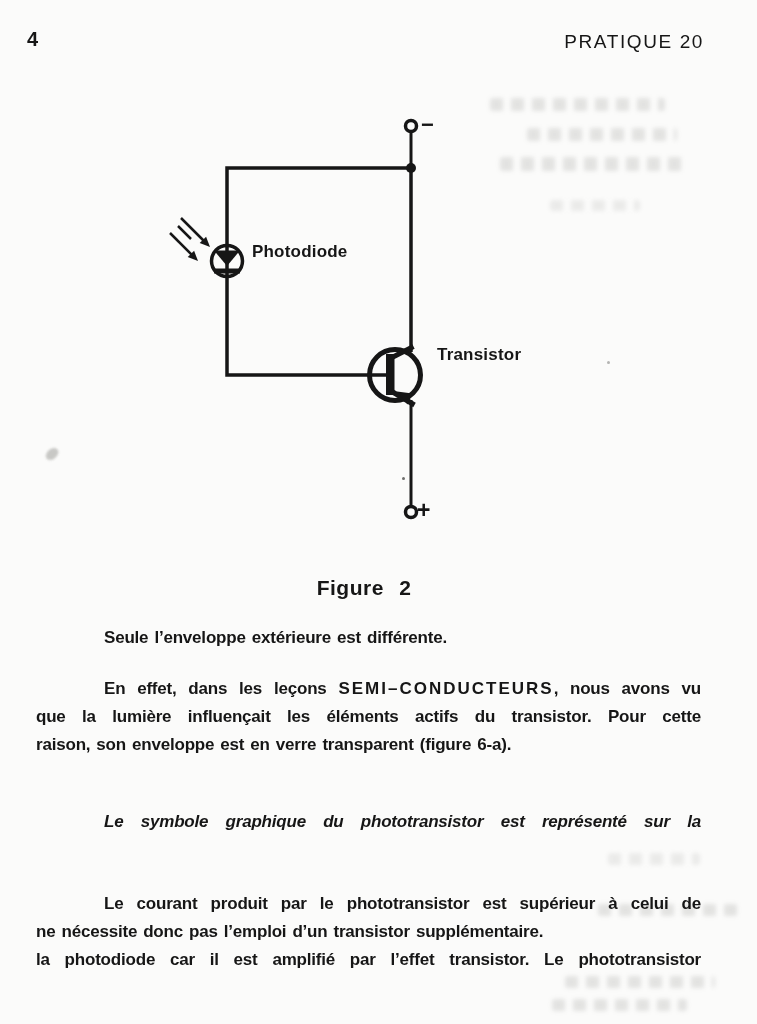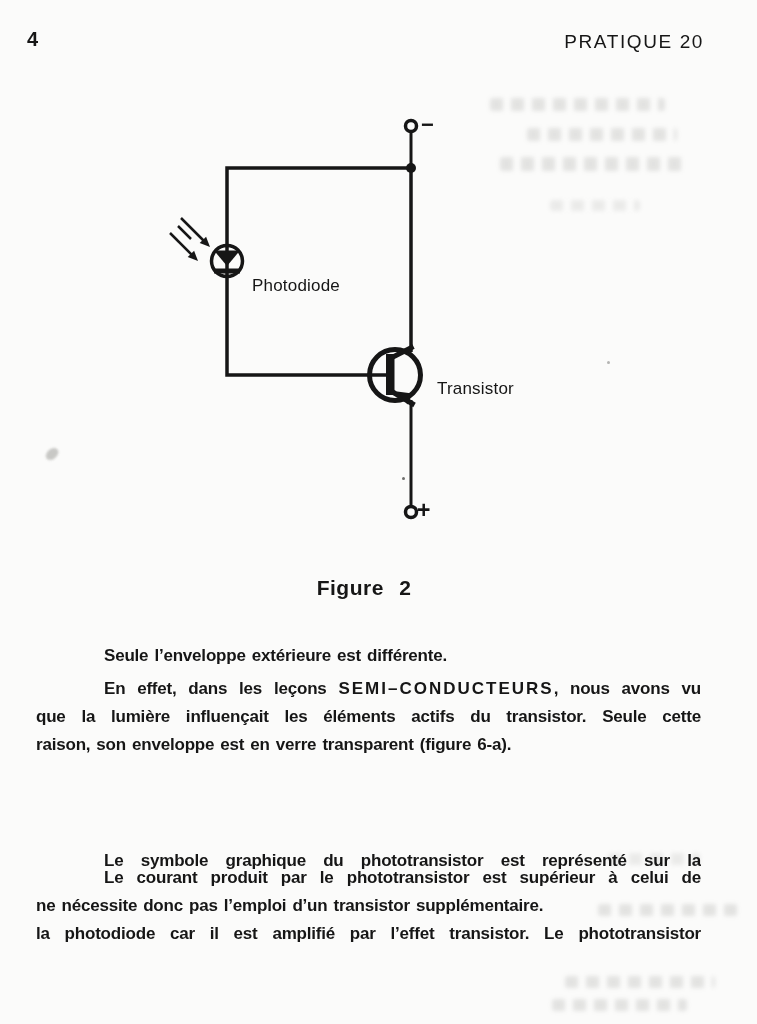--- a/index.html
+++ b/index.html
@@ -4,36 +4,36 @@
 <style>
   html,body{margin:0;padding:0;background:#e8e8e6;}
   .page{
     position:relative;width:757px;height:1024px;margin:0 auto;
     background:#fbfbfa;color:#161616;overflow:hidden;
     font-family:"Liberation Sans",sans-serif;
   }
   .hdr-num{position:absolute;left:27px;top:28px;font-size:20px;font-weight:700;}
   .hdr-title{position:absolute;right:53px;top:31px;font-size:19px;font-weight:400;letter-spacing:1.6px;}
   .diagram{position:absolute;left:0;top:0;}
-  .lbl{position:absolute;font-weight:400;font-size:17px;letter-spacing:.2px;margin-top:34px;}
+  .lbl{position:absolute;font-weight:700;font-size:17px;letter-spacing:.2px;}
   .lbl-photodiode{left:252px;top:242px;}
   .lbl-transistor{left:437px;top:345px;}
   .sign{position:absolute;font-weight:700;}
   .sign-minus{left:421px;top:112px;font-size:22px;}
   .sign-plus{left:417px;top:497px;font-size:23px;}
   .caption{
     position:absolute;left:36px;top:576px;width:656px;text-align:center;
     font-size:21px;font-weight:700;word-spacing:9px;letter-spacing:.5px;
   }
   .para{
     position:absolute;left:36px;width:665px;
     font-size:17px;font-weight:700;letter-spacing:-0.2px;word-spacing:1.5px;
     line-height:28px;
   }
-  .p1{top:642px;} .p2{top:675px;} .p3{top:775px;} .p4{top:847px;} .p5{top:864px;}
+  .p1{top:624px;} .p2{top:675px;} .p3{top:775px;} .p4{top:808px;font-style:italic;} .p5{top:890px;}
   .tl{height:28px;overflow:hidden;text-align:justify;text-align-last:justify;}
   .tl.last{text-align:left;text-align-last:left;}
   .ind{text-indent:68px;}
   .caps{letter-spacing:2px;}
   .ghost{
     position:absolute;opacity:.45;filter:blur(2px);border-radius:3px;
     background:repeating-linear-gradient(90deg,#c6c6c4 0 13px,rgba(0,0,0,0) 13px 21px);
   }
   .ghost.faint{opacity:.3;}
   .speck{position:absolute;border-radius:50%;background:#6e6e6c;}
@@ -106,21 +106,21 @@
   <div class="lbl lbl-transistor">Transistor</div>
 
   <div class="caption">Figure 2</div>
 
   <div class="para p1">
     <div class="tl last ind">Seule l’enveloppe extérieure est différente.</div>
   </div>
 
   <div class="para p2">
     <div class="tl ind"><span>En effet, dans les leçons </span><span class="caps">SEMI–CONDUCTEURS</span><span>, nous avons vu</span></div>
-    <div class="tl">que la lumière influençait les éléments actifs du transistor. Seule cette</div>
+    <div class="tl">que la lumière influençait les éléments actifs du transistor. Pour cette</div>
     <div class="tl last">raison, son enveloppe est en verre transparent (figure 6-a).</div>
   </div>
 
 
   <div class="para p4">
     <div class="tl ind">Le symbole graphique du phototransistor est représenté sur la</div>
   </div>
 
   <div class="para p5">
     <div class="tl ind">Le courant produit par le phototransistor est supérieur à celui de</div>

